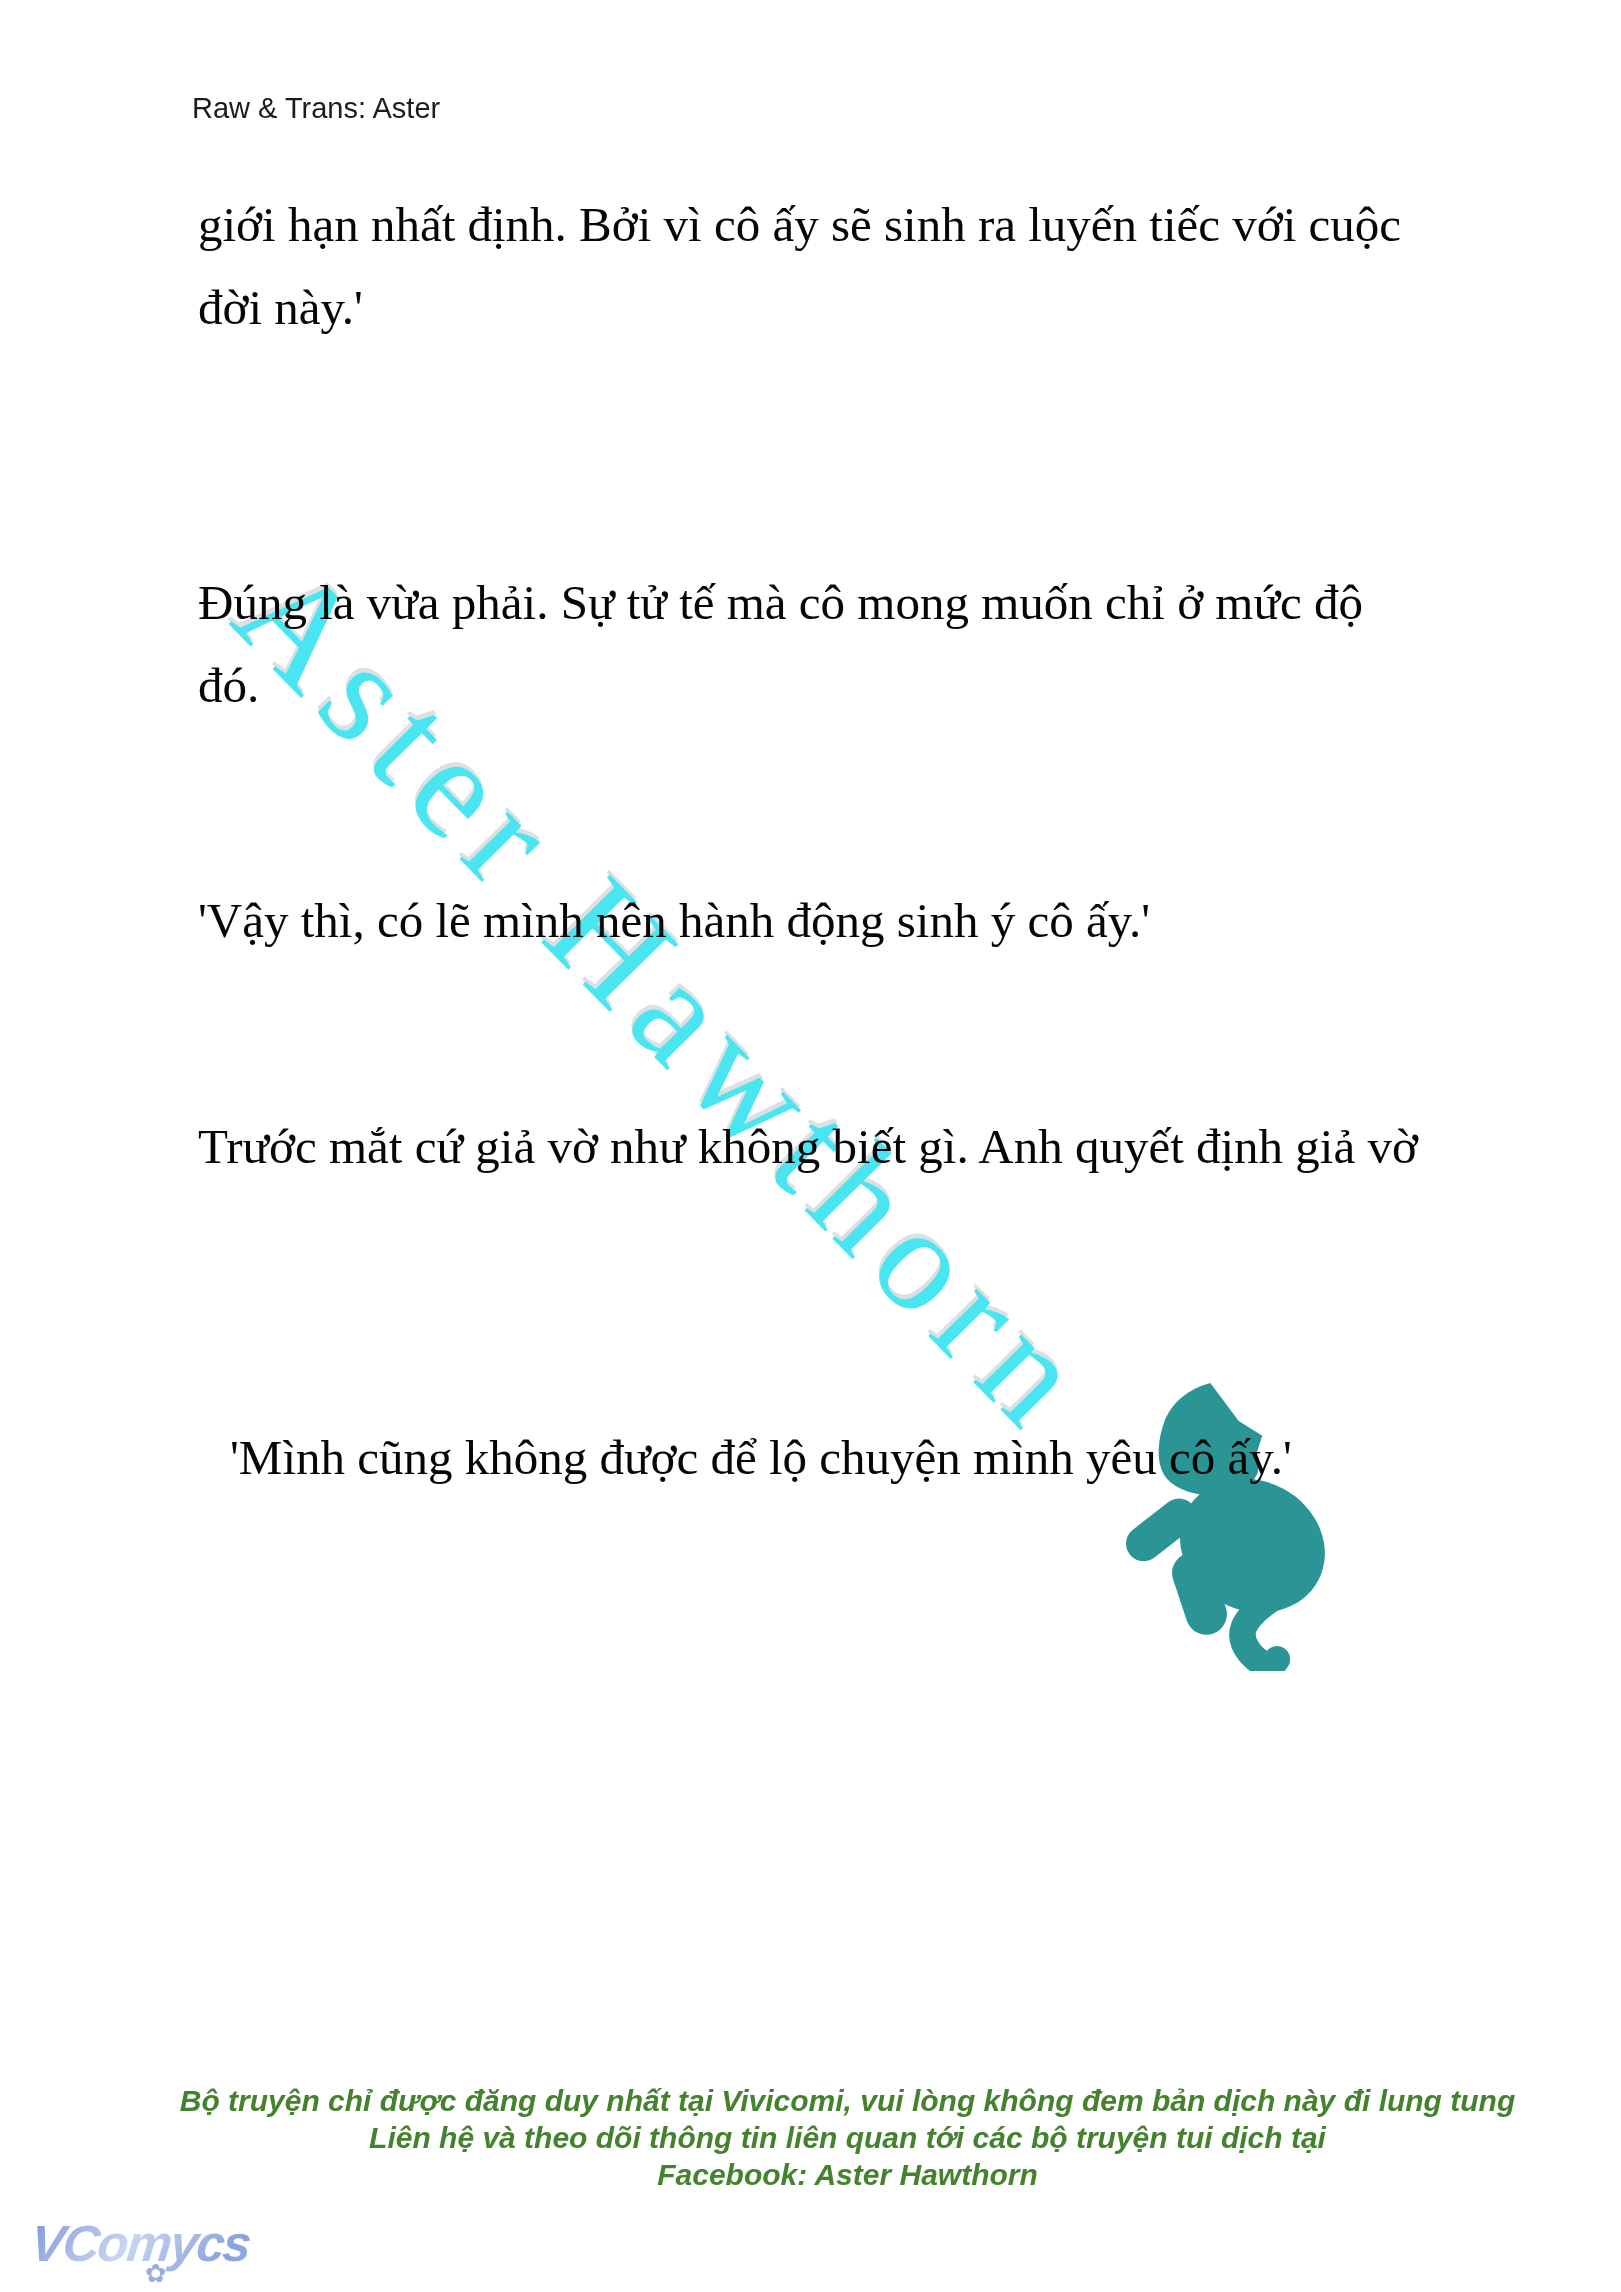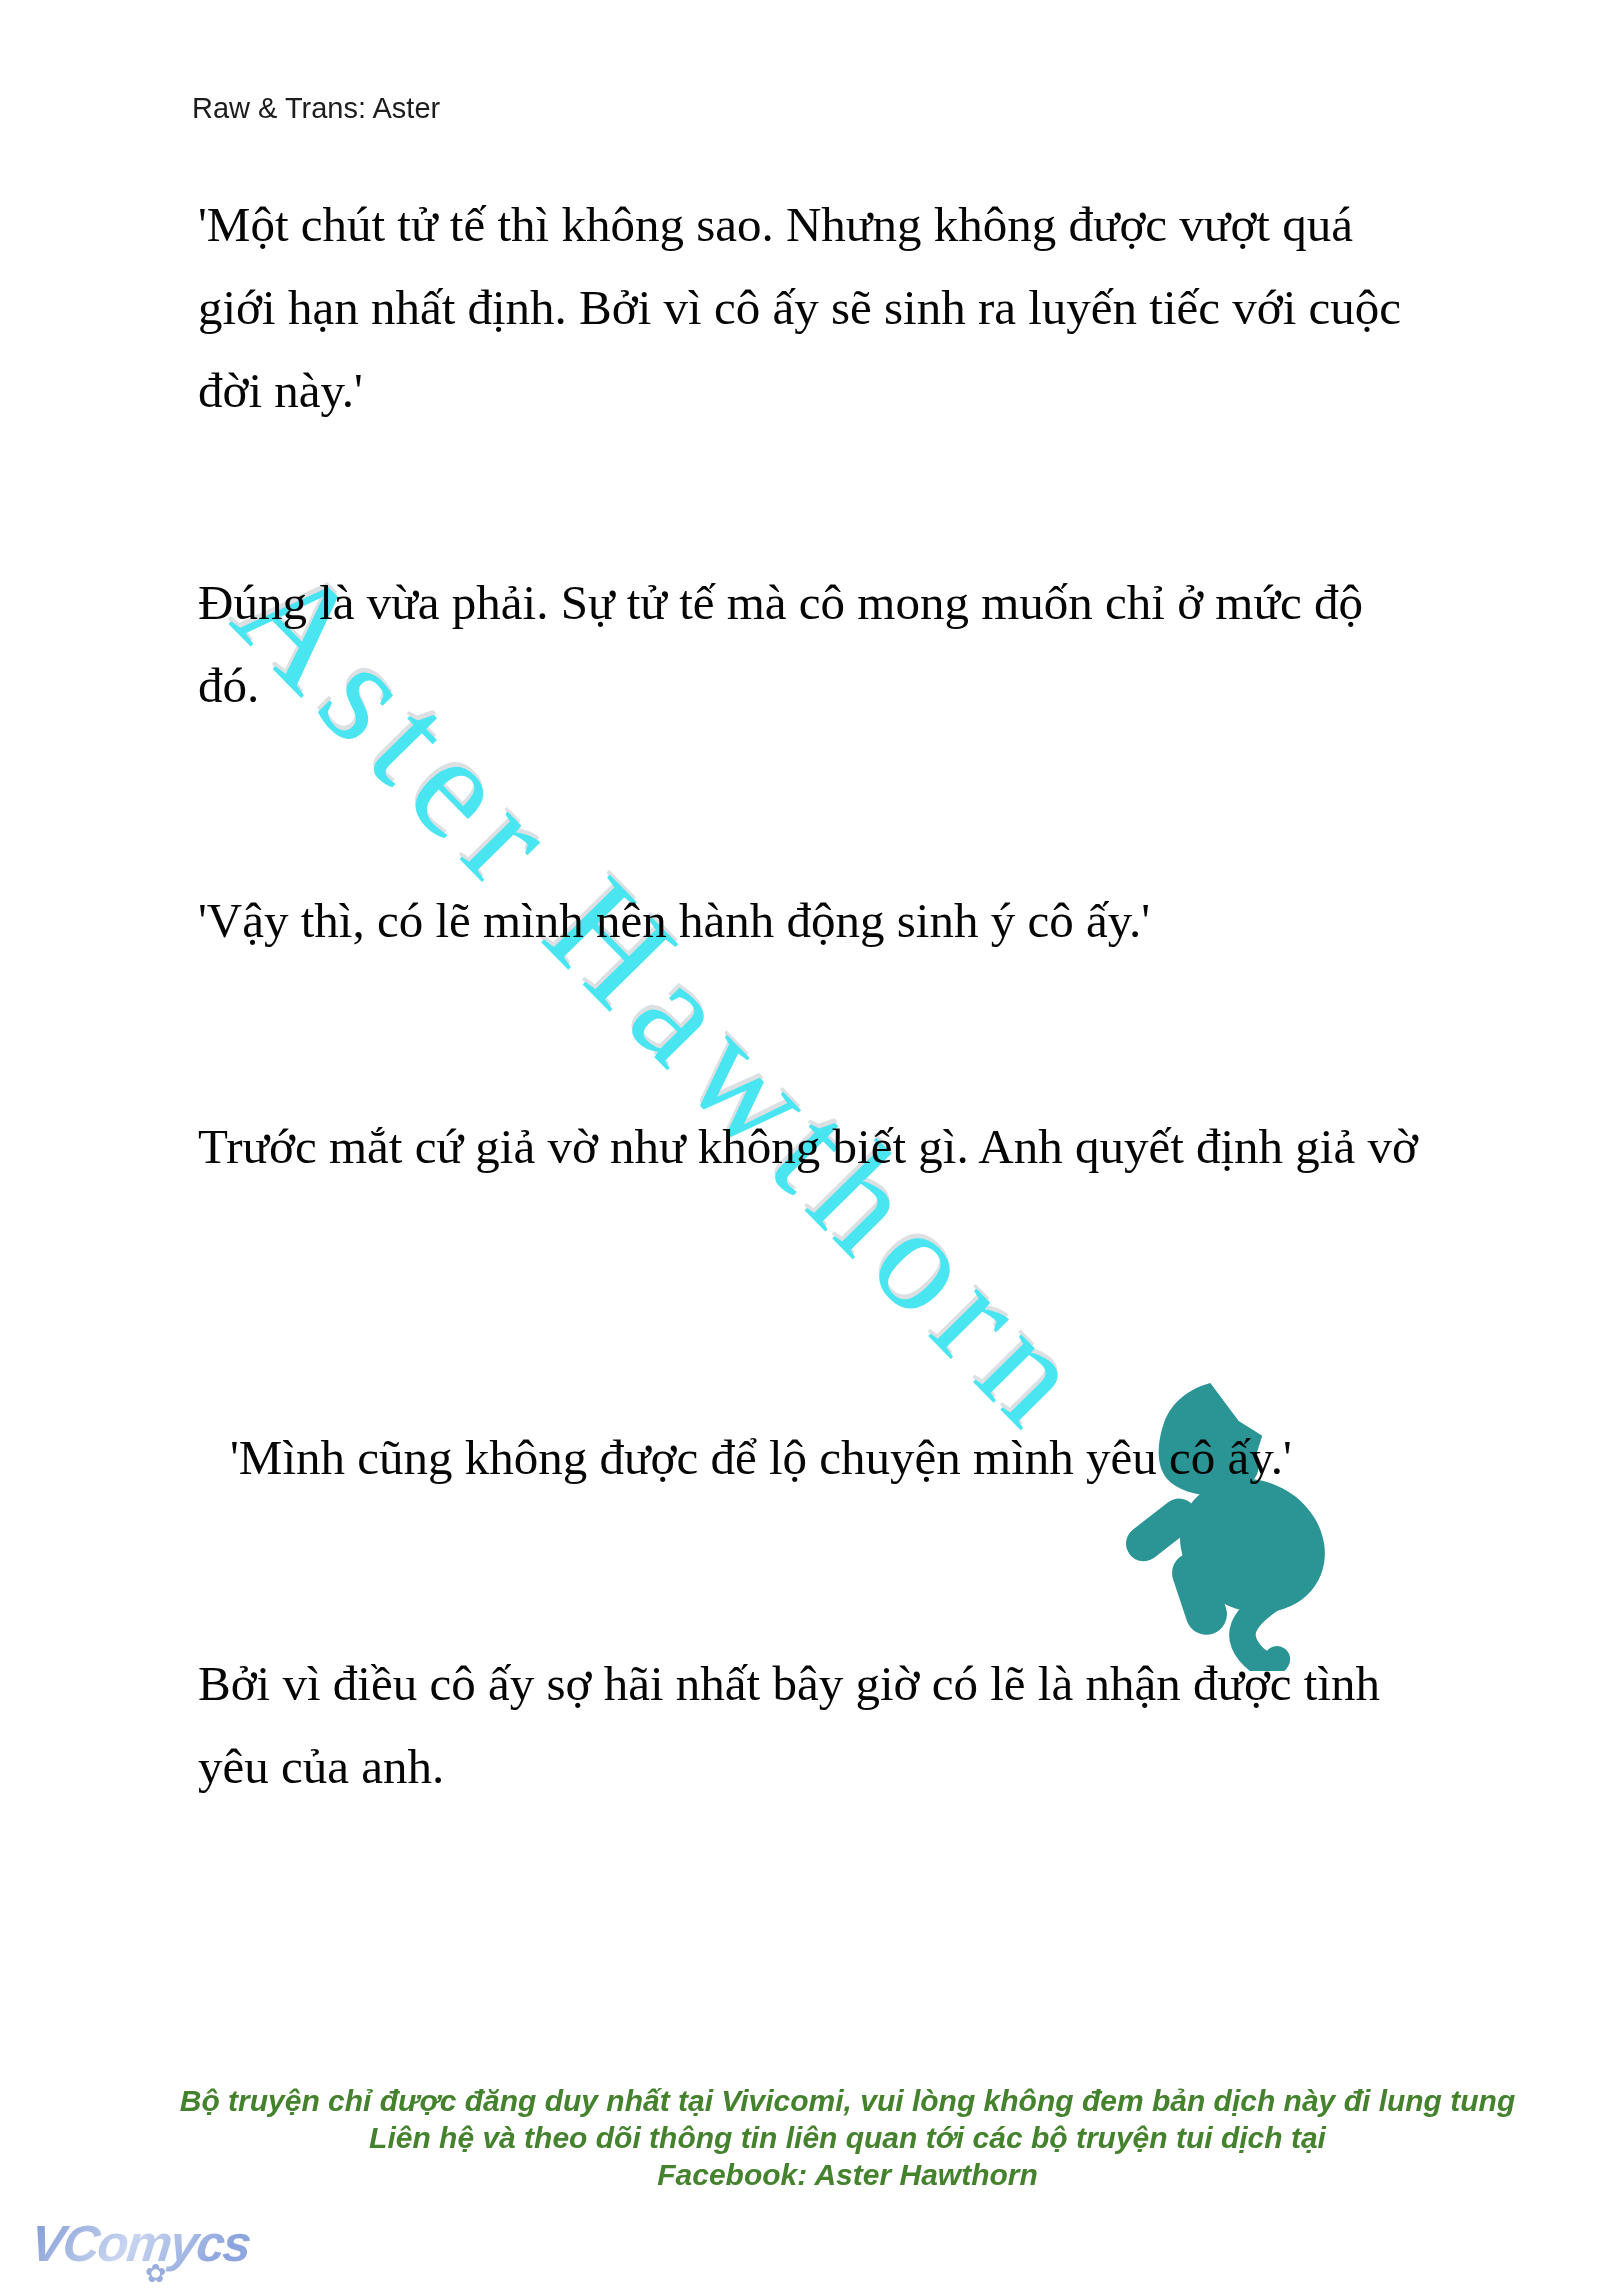--- a/index.html
+++ b/index.html
@@ -99,21 +99,20 @@
         <path d="M150 228 C 122 248, 116 263, 130 281 C 140 293, 152 298, 158 288" fill="none" stroke="#2b9495" stroke-width="27" stroke-linecap="round"></path>
       </g>
 
       <path d="M52 94 C 66 112, 98 114, 122 88 C 112 110, 74 124, 52 94 Z" fill="#ffffff"></path>
 
       <path fill="#2b9495" d="M90 6 C 68 12, 50 26, 43 46 C 36 66, 34 90, 46 104 C 60 120, 96 126, 118 116 C 136 108, 144 96, 136 82 L143 60 L119 45 Z"></path>
     </svg>
   </div>
 
   <div class="para p1">
-    <div class="tline">'Một chút tử tế thì không sao. Nhưng không được vượt quá</div>
     <div class="tline">giới hạn nhất định. Bởi vì cô ấy sẽ sinh ra luyến tiếc với cuộc</div>
     <div class="tline">đời này.'</div>
   </div>
 
   <div class="para p2">
     <div class="tline">Đúng là vừa phải. Sự tử tế mà cô mong muốn chỉ ở mức độ</div>
     <div class="tline">đó.</div>
   </div>
 
   <div class="para p3">
@@ -121,24 +120,20 @@
   </div>
 
   <div class="para p4">
     <div class="tline">Trước mắt cứ giả vờ như không biết gì. Anh quyết định giả vờ</div>
   </div>
 
   <div class="para p5">
     <div class="tline">'Mình cũng không được để lộ chuyện mình yêu cô ấy.'</div>
   </div>
 
-  <div class="para p6">
-    <div class="tline">Bởi vì điều cô ấy sợ hãi nhất bây giờ có lẽ là nhận được tình</div>
-    <div class="tline">yêu của anh.</div>
-  </div>
 
   <div class="footer">
     <div>Bộ truyện chỉ được đăng duy nhất tại Vivicomi, vui lòng không đem bản dịch này đi lung tung</div>
     <div>Liên hệ và theo dõi thông tin liên quan tới các bộ truyện tui dịch tại</div>
     <div>Facebook: Aster Hawthorn</div>
   </div>
 
   <div class="logo">
     <div class="logo-text">VComycs</div>
     <div class="logo-rose">✿</div>

